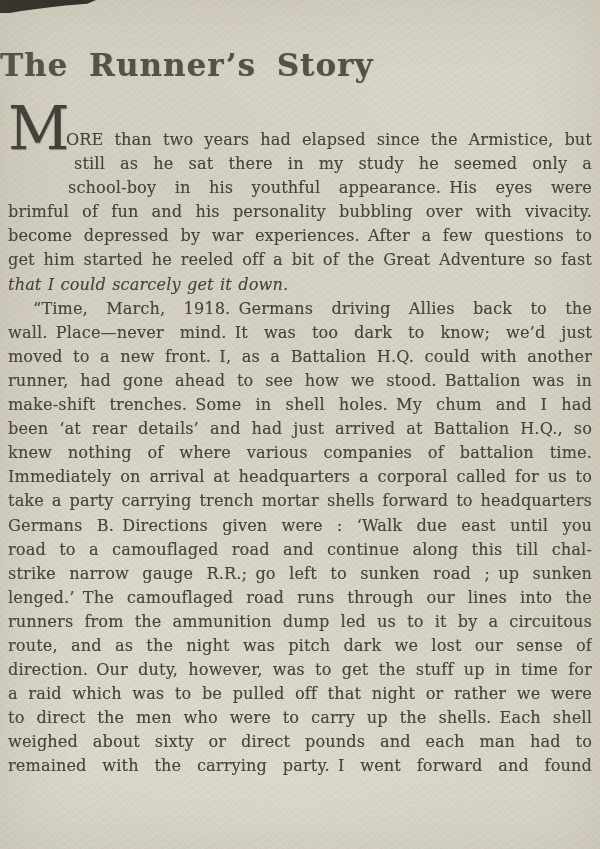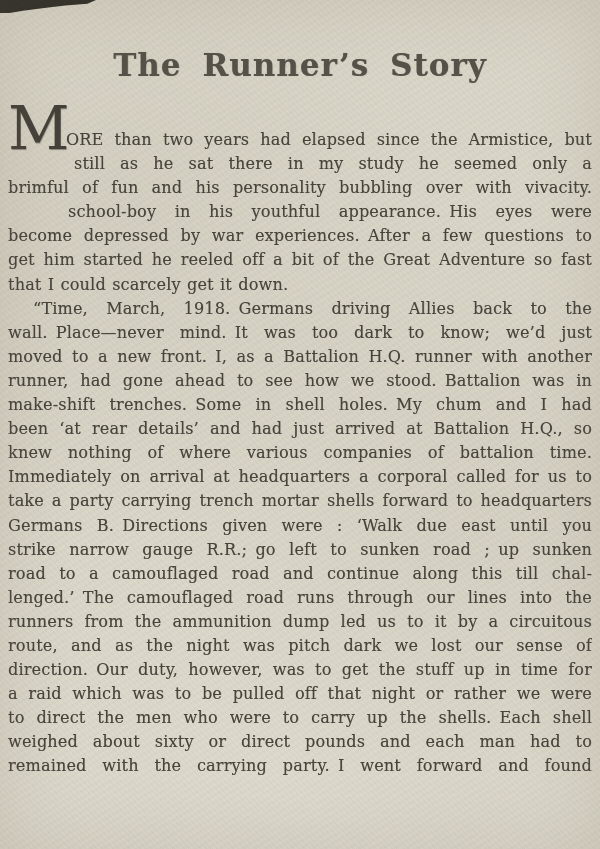--- a/index.html
+++ b/index.html
@@ -39,21 +39,20 @@
     background: #23211c;
     clip-path: polygon(0 0, 100% 0, 91% 28%, 68% 42%, 46% 62%, 24% 82%, 10% 100%, 0 100%);
     filter: blur(0.4px);
     opacity: 0.92;
   }
   .title {
     position: absolute;
     top: 24px;
     left: 0;
     width: 100%;
-    text-align: center;
     font-size: 31px;
     line-height: 40px;
     letter-spacing: 1px;
     word-spacing: 9px;
     color: #56524a;
     text-shadow: 0.4px 0.4px 0.7px rgba(75,70,60,0.45);
   }
   .drop-cap {
     position: absolute;
     left: 8px;
@@ -82,52 +81,53 @@
     text-align: justify;
     text-align-last: justify;
     text-justify: inter-word;
     white-space: normal;
     height: 24.1px;
     overflow: hidden;
   }
   .line.no-just {
     text-align: left;
     text-align-last: left;
+    font-style: italic;
   }
 </style>
 </head>
 <body>
 
 <div class="page">
   <div class="scan-smudge"></div>
   <h1 class="title">The Runner’s Story</h1>
   <div class="drop-cap">M</div>
   <div class="text-block">
       <div class="para">
         <div class="line" style="margin-left: 58px;">ORE than two years had elapsed since the Armistice, but</div>
         <div class="line" style="margin-left: 66px;">still as he sat there in my study he seemed only a</div>
+        <div class="line" style="margin-left: 60px;">school-boy in his youthful appearance. His eyes were</div>
         <div class="line">brimful of fun and his personality bubbling over with vivacity.</div>
-        <div class="line" style="margin-left: 60px;">school-boy in his youthful appearance. His eyes were</div>
         <div class="line">become depressed by war experiences. After a few questions to</div>
         <div class="line">get him started he reeled off a bit of the Great Adventure so fast</div>
         <div class="line no-just">that I could scarcely get it down.</div>
       </div>
       <div class="para">
         <div class="line" style="margin-left: 25px;">“Time, March, 1918. Germans driving Allies back to the</div>
         <div class="line">wall. Place—never mind. It was too dark to know; we’d just</div>
-        <div class="line">moved to a new front. I, as a Battalion H.Q. runner with another</div>
+        <div class="line">moved to a new front. I, as a Battalion H.Q. could with another</div>
         <div class="line">runner, had gone ahead to see how we stood. Battalion was in</div>
         <div class="line">make-shift trenches. Some in shell holes. My chum and I had</div>
         <div class="line">been ‘at rear details’ and had just arrived at Battalion H.Q., so</div>
         <div class="line">knew nothing of where various companies of battalion time.</div>
         <div class="line">Immediately on arrival at headquarters a corporal called for us to</div>
         <div class="line">take a party carrying trench mortar shells forward to headquarters</div>
         <div class="line">Germans B. Directions given were : ‘Walk due east until you</div>
+        <div class="line">road to a camouflaged road and continue along this till chal-</div>
         <div class="line">strike narrow gauge R.R.; go left to sunken road ; up sunken</div>
-        <div class="line">road to a camouflaged road and continue along this till chal-</div>
         <div class="line">lenged.’ The camouflaged road runs through our lines into the</div>
         <div class="line">runners from the ammunition dump led us to it by a circuitous</div>
         <div class="line">route, and as the night was pitch dark we lost our sense of</div>
         <div class="line">direction. Our duty, however, was to get the stuff up in time for</div>
         <div class="line">a raid which was to be pulled off that night or rather we were</div>
         <div class="line">to direct the men who were to carry up the shells. Each shell</div>
         <div class="line">weighed about sixty or direct pounds and each man had to</div>
         <div class="line">remained with the carrying party. I went forward and found</div>
       </div>
     </div>

